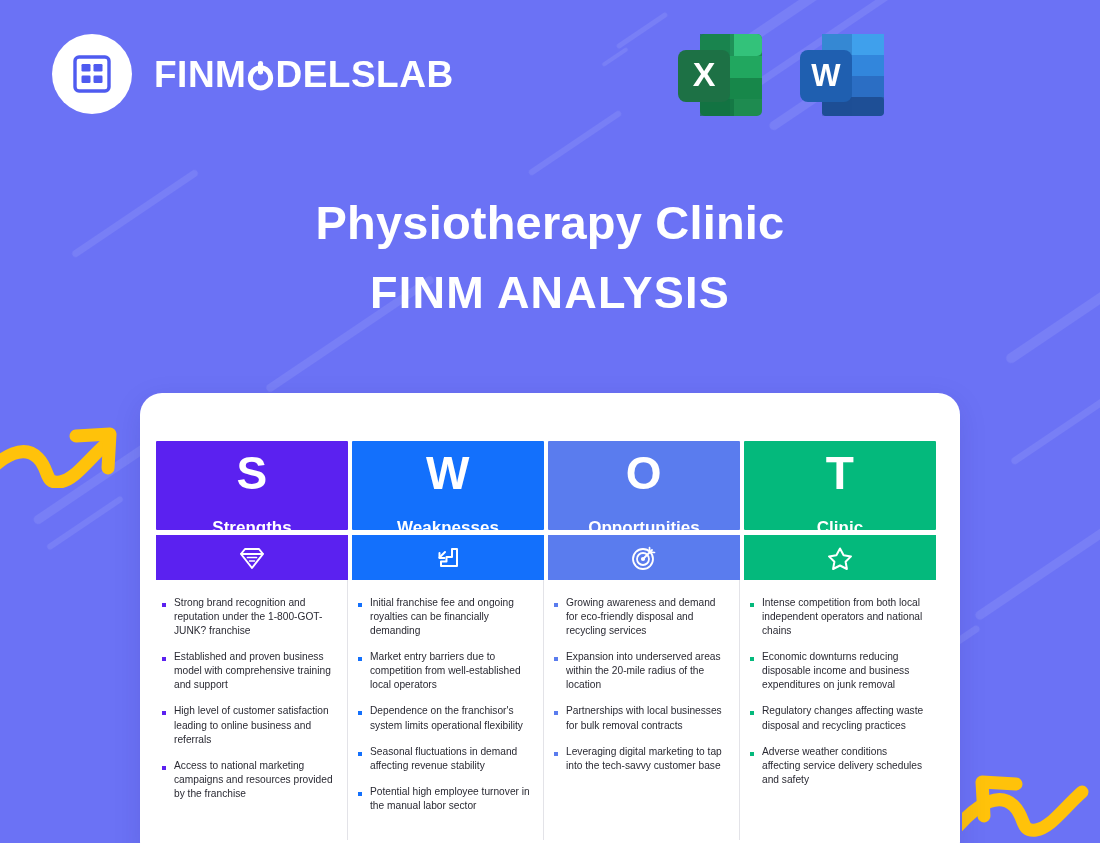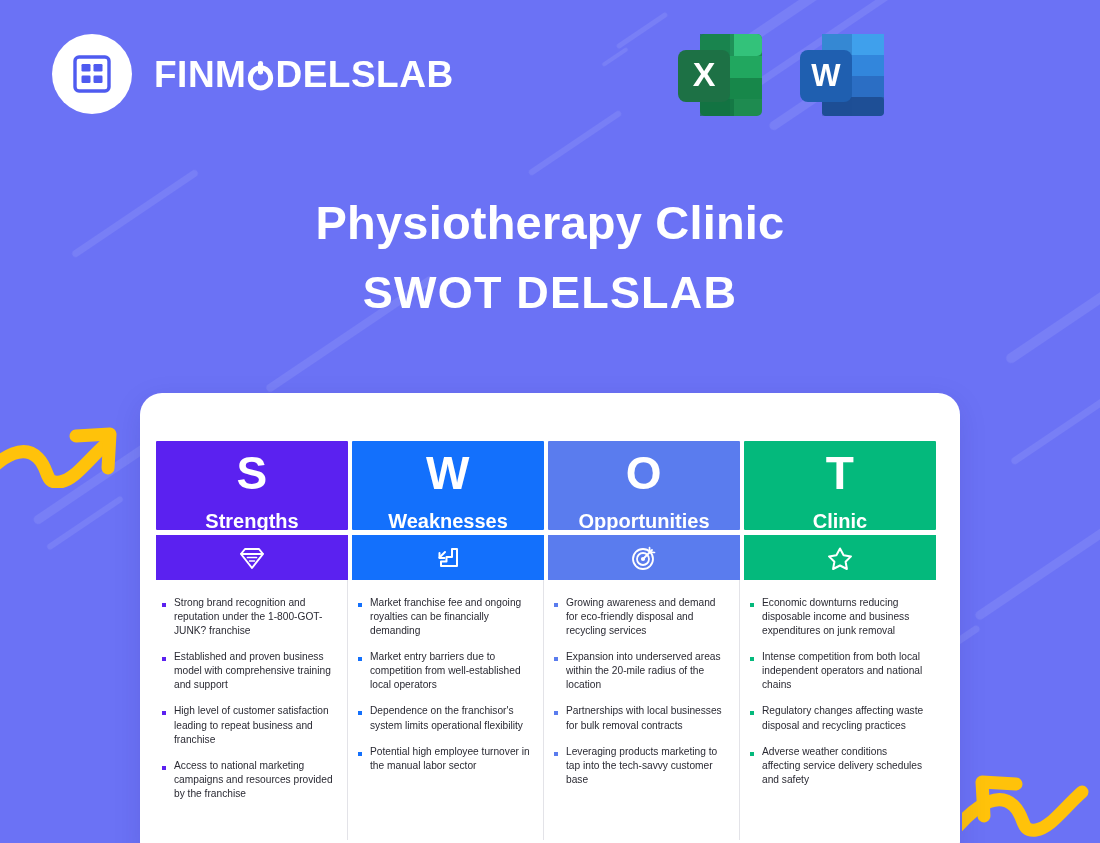--- a/index.html
+++ b/index.html
@@ -42,21 +42,21 @@
   
   .card{position:absolute;left:140px;top:393px;width:820px;height:470px;
         background:#fff;border-radius:22px;box-shadow:0 8px 28px rgba(40,30,120,.13);}
 
   .matrix{position:absolute;left:16px;top:48px;width:786px;display:flex;gap:4px;}
   .col{width:192px;display:flex;flex-direction:column;}
 
   .col-head{height:89px;border-radius:1px;display:flex;flex-direction:column;
             align-items:center;justify-content:flex-start;padding-top:9px;box-sizing:border-box;}
   .col-letter{font-size:46px;font-weight:bold;color:#fff;line-height:1;letter-spacing:.5px;}
-  .col-label{font-size:20px;font-weight:bold;color:#fff;margin-top:15px;line-height:1;}
+  .col-label{font-size:17px;font-weight:bold;color:#fff;margin-top:23px;line-height:1;}
 
   .col-icon-band{height:45px;margin-top:5px;display:flex;align-items:center;justify-content:center;}
   .col-icon-band svg{width:28px;height:28px;}
 
   .col-body{padding:16px 11px 0 6px;box-sizing:border-box;min-height:260px;}
   .col-sep{border-right:1px solid #e3e3e8;}
 
   .bullet-row{display:flex;margin-bottom:12px;}
   .bullet-dot{width:4px;height:4px;flex:none;margin-top:7px;margin-right:8px;}
   .bullet-text{font-size:10.2px;line-height:1.38;color:#2a2a33;}
@@ -130,21 +130,21 @@
         <rect x="28" y="8" width="30" height="82" fill="#1C4D92" opacity=".28"></rect>
         <rect x="6" y="24" width="52" height="52" rx="8" fill="#1F5FB0"></rect>
         <text x="32" y="60" font-family="'Liberation Sans',sans-serif" font-size="31" font-weight="bold" fill="#fff" text-anchor="middle">W</text>
       </svg>
     </div>
   </div>
 </div>
 
 <div class="titles">
   <div class="title-1">Physiotherapy Clinic</div>
-  <div class="title-2">SWOT DELSLAB</div>
+  <div class="title-2">FINM ANALYSIS</div>
 </div>
 
 <div class="arrow-left">
   <svg viewBox="0 0 140 84" width="140" height="84">
     <path d="M-6 74 C16 50 36 40 50 54 C62 66 56 80 72 78 C86 76 98 58 118 40" fill="none" stroke="#FFC20A" stroke-width="13" stroke-linecap="round"></path>
     <path d="M88 32 L122 30 L120 64" fill="none" stroke="#FFC20A" stroke-width="13" stroke-linecap="round" stroke-linejoin="round"></path>
   </svg>
 </div>
 
 <div class="arrow-right">
@@ -174,21 +174,21 @@
         <div class="bullet-row">
           <span class="bullet-dot" style="background:#5B21F0;"></span>
           <span class="bullet-text">Strong brand recognition and reputation under the 1-800-GOT-JUNK? franchise</span>
         </div>
         <div class="bullet-row">
           <span class="bullet-dot" style="background:#5B21F0;"></span>
           <span class="bullet-text">Established and proven business model with comprehensive training and support</span>
         </div>
         <div class="bullet-row">
           <span class="bullet-dot" style="background:#5B21F0;"></span>
-          <span class="bullet-text">High level of customer satisfaction leading to repeat business and franchise</span>
+          <span class="bullet-text">High level of customer satisfaction leading to online business and referrals</span>
         </div>
         <div class="bullet-row">
           <span class="bullet-dot" style="background:#5B21F0;"></span>
           <span class="bullet-text">Access to national marketing campaigns and resources provided by the franchise</span>
         </div>
       </div>
     </div>
 
     <div class="col">
       <div class="col-head" style="background:#1370FC;">
@@ -198,29 +198,33 @@
       <div class="col-icon-band" style="background:#1370FC;">
         <svg viewBox="0 0 28 28">
           <path d="M23 5 L23 22 L7 22 L7 17.5 L12.5 17.5 L12.5 13 L18 13 L18 5 Z" fill="none" stroke="#fff" stroke-width="2" stroke-linejoin="round"></path>
           <path d="M11 8 L5.5 13.5" stroke="#fff" stroke-width="2" stroke-linecap="round"></path>
           <path d="M5.5 9 L5.5 14 L10.5 14" fill="none" stroke="#fff" stroke-width="2" stroke-linecap="round" stroke-linejoin="round"></path>
         </svg>
       </div>
       <div class="col-body col-sep">
         <div class="bullet-row">
           <span class="bullet-dot" style="background:#1370FC;"></span>
-          <span class="bullet-text">Market franchise fee and ongoing royalties can be financially demanding</span>
+          <span class="bullet-text">Initial franchise fee and ongoing royalties can be financially demanding</span>
         </div>
         <div class="bullet-row">
           <span class="bullet-dot" style="background:#1370FC;"></span>
           <span class="bullet-text">Market entry barriers due to competition from well-established local operators</span>
         </div>
         <div class="bullet-row">
           <span class="bullet-dot" style="background:#1370FC;"></span>
           <span class="bullet-text">Dependence on the franchisor's system limits operational flexibility</span>
+        </div>
+        <div class="bullet-row">
+          <span class="bullet-dot" style="background:#1370FC;"></span>
+          <span class="bullet-text">Seasonal fluctuations in demand affecting revenue stability</span>
         </div>
         <div class="bullet-row">
           <span class="bullet-dot" style="background:#1370FC;"></span>
           <span class="bullet-text">Potential high employee turnover in the manual labor sector</span>
         </div>
       </div>
     </div>
 
     <div class="col">
       <div class="col-head" style="background:#5A7CEE;">
@@ -244,46 +248,46 @@
         <div class="bullet-row">
           <span class="bullet-dot" style="background:#5A7CEE;"></span>
           <span class="bullet-text">Expansion into underserved areas within the 20-mile radius of the location</span>
         </div>
         <div class="bullet-row">
           <span class="bullet-dot" style="background:#5A7CEE;"></span>
           <span class="bullet-text">Partnerships with local businesses for bulk removal contracts</span>
         </div>
         <div class="bullet-row">
           <span class="bullet-dot" style="background:#5A7CEE;"></span>
-          <span class="bullet-text">Leveraging products marketing to tap into the tech-savvy customer base</span>
+          <span class="bullet-text">Leveraging digital marketing to tap into the tech-savvy customer base</span>
         </div>
       </div>
     </div>
 
     <div class="col">
       <div class="col-head" style="background:#04B97C;">
         <div class="col-letter">T</div>
         <div class="col-label">Clinic</div>
       </div>
       <div class="col-icon-band" style="background:#04B97C;">
         <svg viewBox="0 0 28 28">
           <path d="M14 4.5 L17.6 11.3 L25 12.4 L19.6 17.7 L20.9 25 L14 21.5 L7.1 25 L8.4 17.7 L3 12.4 L10.4 11.3 Z" fill="none" stroke="#fff" stroke-width="2" stroke-linejoin="round"></path>
         </svg>
       </div>
       <div class="col-body">
         <div class="bullet-row">
           <span class="bullet-dot" style="background:#04B97C;"></span>
+          <span class="bullet-text">Intense competition from both local independent operators and national chains</span>
+        </div>
+        <div class="bullet-row">
+          <span class="bullet-dot" style="background:#04B97C;"></span>
           <span class="bullet-text">Economic downturns reducing disposable income and business expenditures on junk removal</span>
         </div>
         <div class="bullet-row">
           <span class="bullet-dot" style="background:#04B97C;"></span>
-          <span class="bullet-text">Intense competition from both local independent operators and national chains</span>
-        </div>
-        <div class="bullet-row">
-          <span class="bullet-dot" style="background:#04B97C;"></span>
           <span class="bullet-text">Regulatory changes affecting waste disposal and recycling practices</span>
         </div>
         <div class="bullet-row">
           <span class="bullet-dot" style="background:#04B97C;"></span>
           <span class="bullet-text">Adverse weather conditions affecting service delivery schedules and safety</span>
         </div>
       </div>
     </div>
 
   </div>

